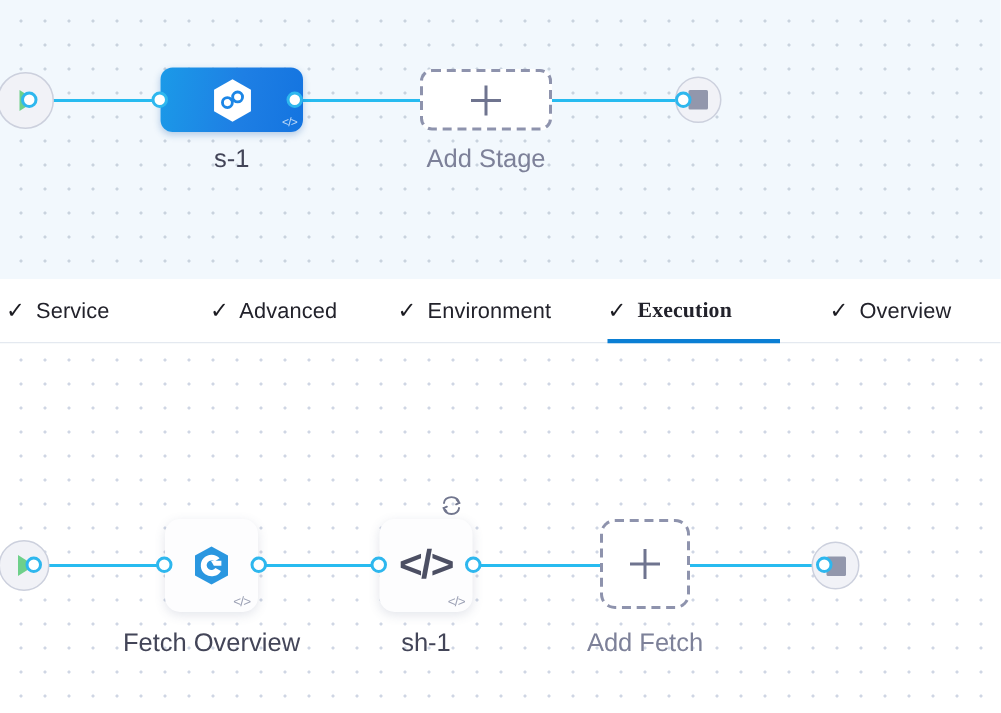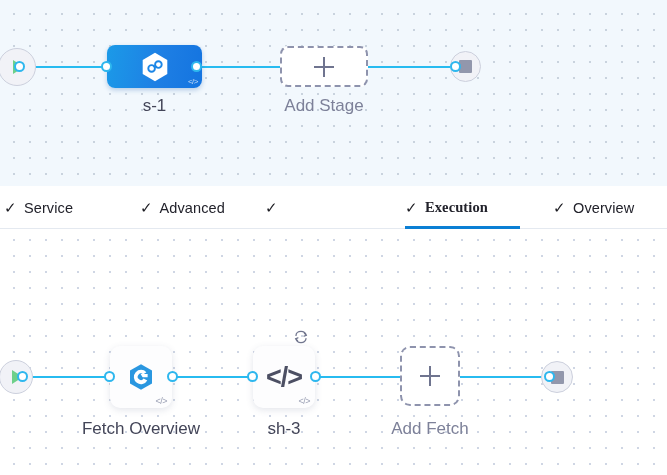--- a/index.html
+++ b/index.html
@@ -295,20 +295,21 @@
       <span class="tab-label">Service</span>
 
     </div>
     <div class="tab" style="left:140px; width:82px;">
       <span class="tab-check">✓</span>
       <span class="tab-label">Advanced</span>
 
     </div>
     <div class="tab" style="left:265px; width:118px;">
       <span class="tab-check">✓</span>
+      <span class="tab-label">Environment</span>
 
     </div>
     <div class="tab active" style="left:405px; width:115px;">
       <span class="tab-check">✓</span>
       <span class="tab-label">Execution</span>
       <span class="tab-underline"></span>
     </div>
     <div class="tab" style="left:553px; width:105px;">
       <span class="tab-check">✓</span>
       <span class="tab-label">Overview</span>
@@ -347,21 +348,21 @@
           <path d="M13 9.6 A5 4 0 0 1 3 9.6"></path>
           <path d="M11.4 4.1 L13.2 6.3 L11.1 7.2"></path>
           <path d="M4.6 11.9 L2.8 9.7 L4.9 8.8"></path>
         </g>
       </svg>
       <span class="big-code">&lt;/&gt;</span>
       <span class="corner-code-dark">&lt;/&gt;</span>
     </div>
     <div class="port" style="left:247px; top:142px;"></div>
     <div class="port" style="left:310px; top:142px;"></div>
-    <div class="node-label" style="left:224px; top:190px; width:120px;">sh-3</div>
+    <div class="node-label" style="left:224px; top:190px; width:120px;">sh-1</div>
 
     <div class="add-box" style="left:400px; top:117px; width:60px; height:60px; border-radius:10px;">
       <span class="plus"></span>
     </div>
     <div class="node-label add-label" style="left:375px; top:190px; width:110px;">Add Fetch</div>
 
     <div class="terminal" style="left:541px; top:132px; width:32px; height:32px;">
       <div class="stop-sq"></div>
     </div>
     <div class="port" style="left:544px; top:142px;"></div>

